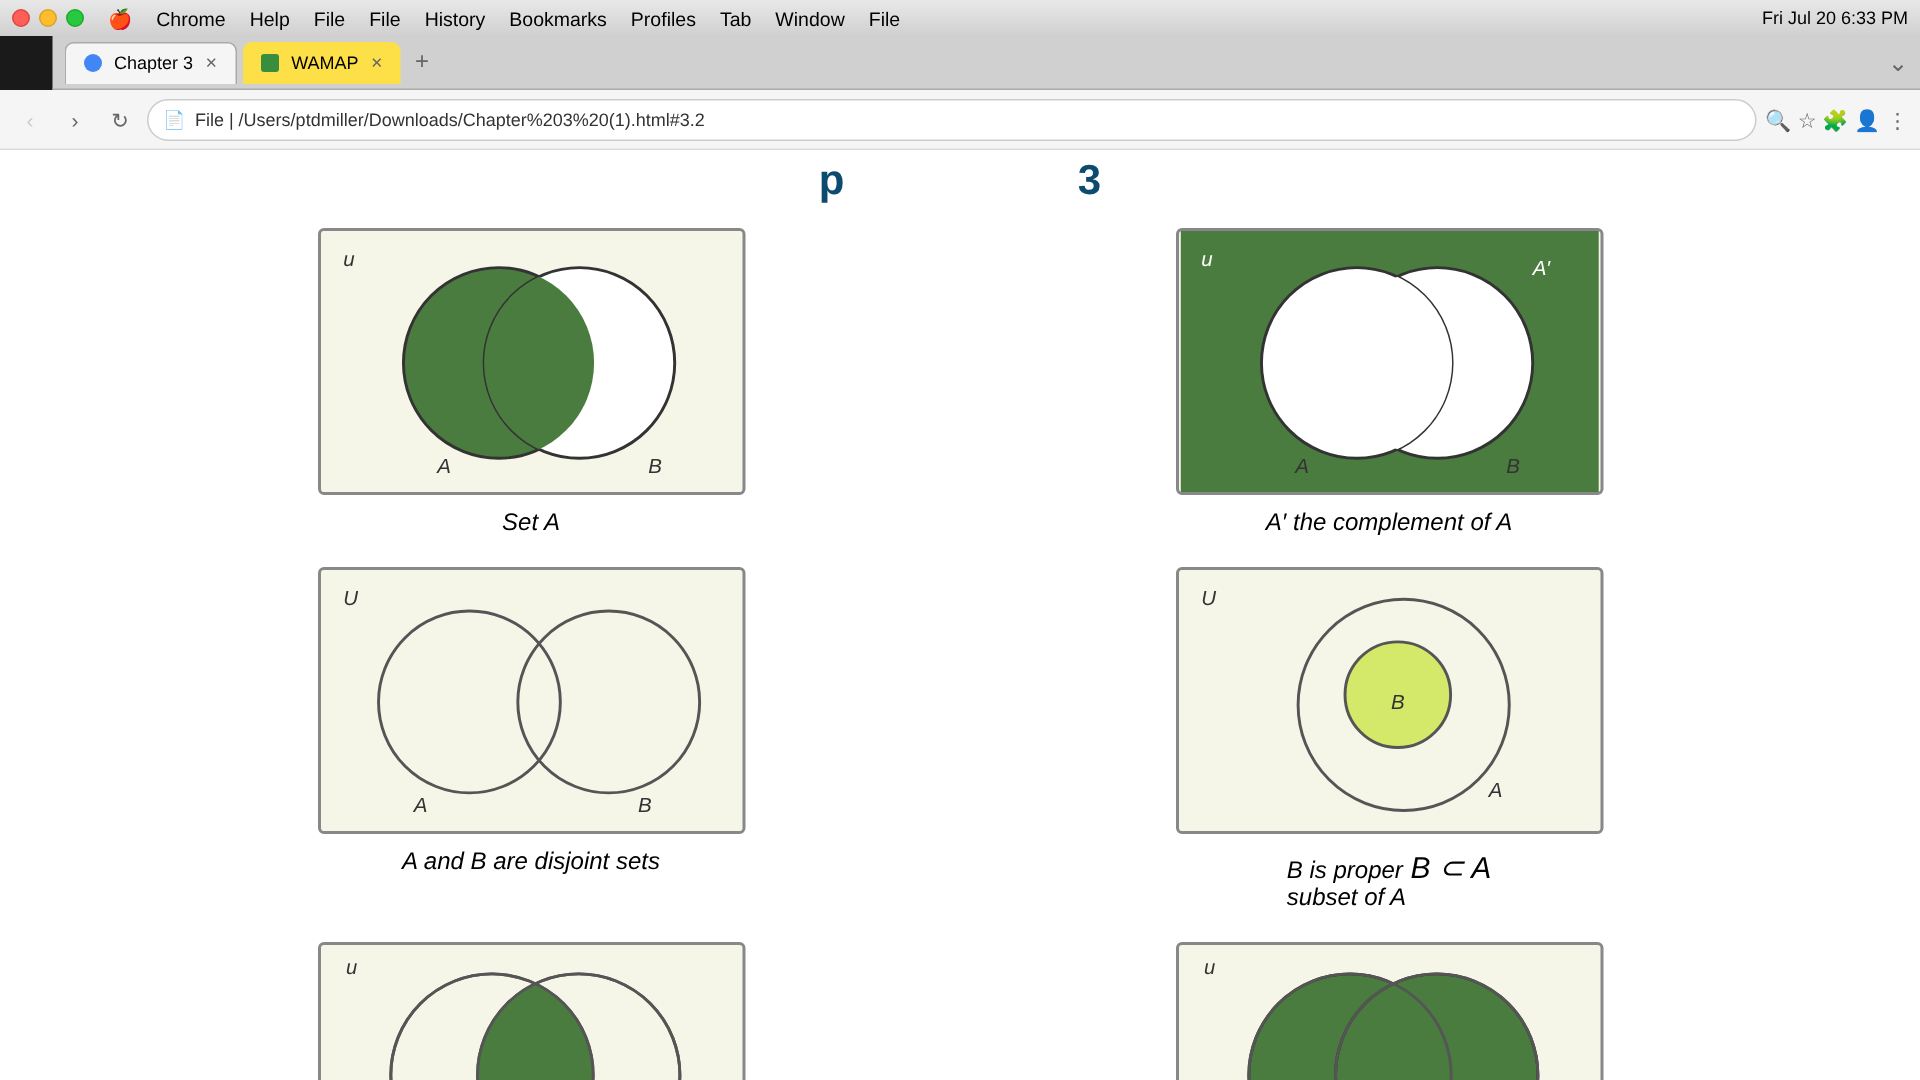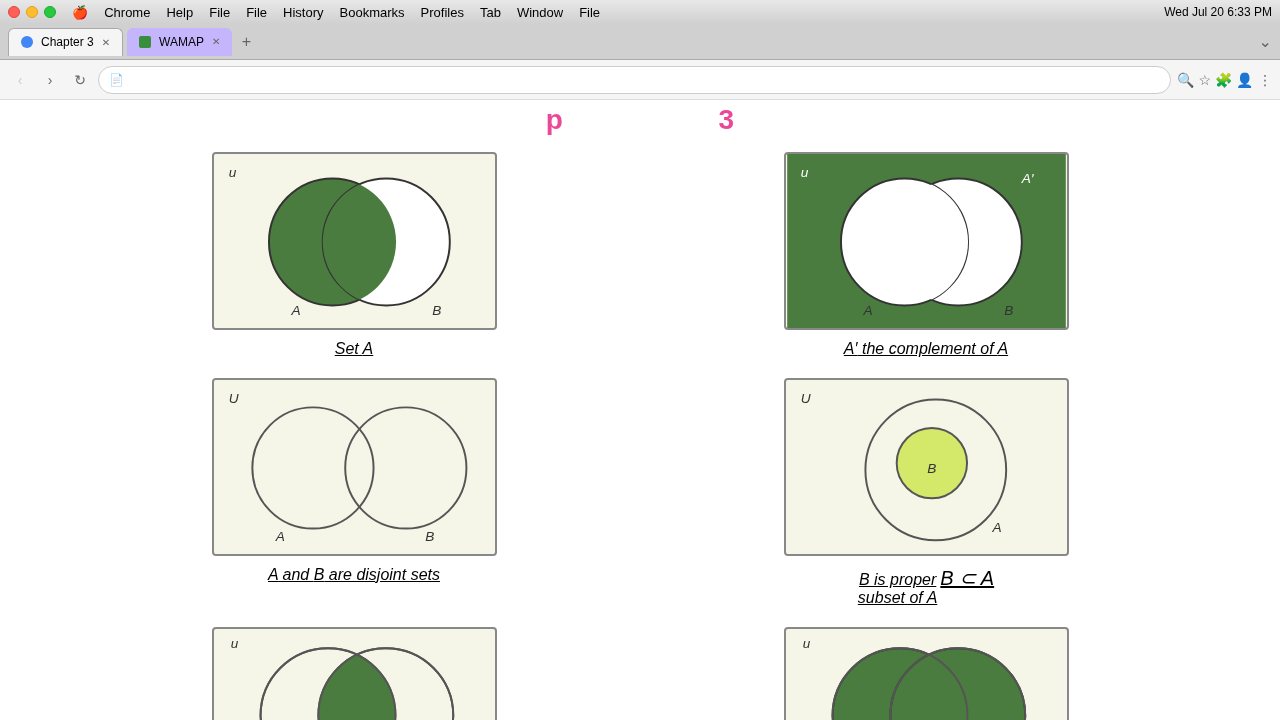--- a/index.html
+++ b/index.html
@@ -34,38 +34,39 @@
 
     
     .tabbar {
       background: #d0d0d0;
       height: 36px;
       display: flex;
       align-items: center;
       padding: 0 8px;
       gap: 4px;
       border-bottom: 1px solid #aaa;
+      margin-left: 35px;
     }
     .tab {
       height: 28px;
       padding: 0 12px;
       border-radius: 6px 6px 0 0;
       display: flex;
       align-items: center;
       gap: 8px;
       font-size: 12px;
       cursor: pointer;
     }
     .tab.active {
       background: #f5f5f5;
       border: 1px solid #aaa;
       border-bottom: none;
     }
     .tab.inactive {
-      background: #c4b5fd;
+      background: #fde047;
     }
     .tab-close { font-size: 10px; color: #666; cursor: pointer; }
     .tab-new { width: 20px; height: 20px; display: flex; align-items: center; justify-content: center; font-size: 16px; color: #666; cursor: pointer; }
     .tab-overflow { margin-left: auto; font-size: 16px; color: #666; cursor: pointer; }
 
     
     .addrbar {
       background: #f5f5f5;
       height: 40px;
       display: flex;
@@ -138,22 +139,20 @@
       width: 285px;
       height: 178px;
       position: relative;
       border-radius: 4px;
     }
 
     .diagram-label {
       margin-top: 10px;
       font-size: 16px;
       font-style: italic;
-      text-align: center;
-      text-decoration: underline;
     }
 
     
     .venn-svg { width: 100%; height: 100%; }
   </style>
 </head>
 <body>
 
 <div class="titlebar">
   <div class="traffic-lights">
@@ -168,21 +167,21 @@
     <span class="menu-item">File</span>
     <span class="menu-item">File</span>
     <span class="menu-item">History</span>
     <span class="menu-item">Bookmarks</span>
     <span class="menu-item">Profiles</span>
     <span class="menu-item">Tab</span>
     <span class="menu-item">Window</span>
     <span class="menu-item">File</span>
   </div>
   <div class="titlebar-right">
-    <span>Wed Jul 20  6:33 PM</span>
+    <span>Fri Jul 20  6:33 PM</span>
   </div>
 </div>
 
 <div class="tabbar">
   <div class="tab active">
     <div style="width:12px;height:12px;background:#4285f4;border-radius:50%;flex-shrink:0;"></div>
     <span>Chapter 3</span>
     <span class="tab-close">✕</span>
   </div>
   <div class="tab inactive">
@@ -193,34 +192,35 @@
   <div class="tab-new">+</div>
   <div class="tab-overflow" style="margin-left:auto;">⌄</div>
 </div>
 
 <div class="addrbar">
   <div class="nav-btn disabled">‹</div>
   <div class="nav-btn">›</div>
   <div class="nav-btn">↻</div>
   <div class="address-box">
     <span style="color:#666;font-size:12px;">📄</span>
+    <span style="font-size:12px;">File  |  /Users/ptdmiller/Downloads/Chapter%203%20(1).html#3.2</span>
   </div>
   <div class="addrbar-right">
     <span class="addr-icon">🔍</span>
     <span class="addr-icon">☆</span>
     <span class="addr-icon">🧩</span>
     <span class="addr-icon">👤</span>
     <span class="addr-icon">⋮</span>
   </div>
 </div>
 
 <div class="content">
 
   <div class="page-header">
-    <span style="color:#ec4899;">p &nbsp;&nbsp;&nbsp;&nbsp;&nbsp;&nbsp;&nbsp;&nbsp;&nbsp;&nbsp;&nbsp;&nbsp;&nbsp;&nbsp;&nbsp;&nbsp;&nbsp;&nbsp; 3</span>
+    <span style="color:#0c4a6e;">p &nbsp;&nbsp;&nbsp;&nbsp;&nbsp;&nbsp;&nbsp;&nbsp;&nbsp;&nbsp;&nbsp;&nbsp;&nbsp;&nbsp;&nbsp;&nbsp;&nbsp;&nbsp; 3</span>
   </div>
 
   <div class="diagrams-grid">
 
     <div class="diagram-cell">
       <div class="venn-box">
         <svg class="venn-svg" viewBox="0 0 285 178" xmlns="http://www.w3.org/2000/svg">
 
           <rect width="285" height="178" fill="#f5f5e8"></rect>
 

